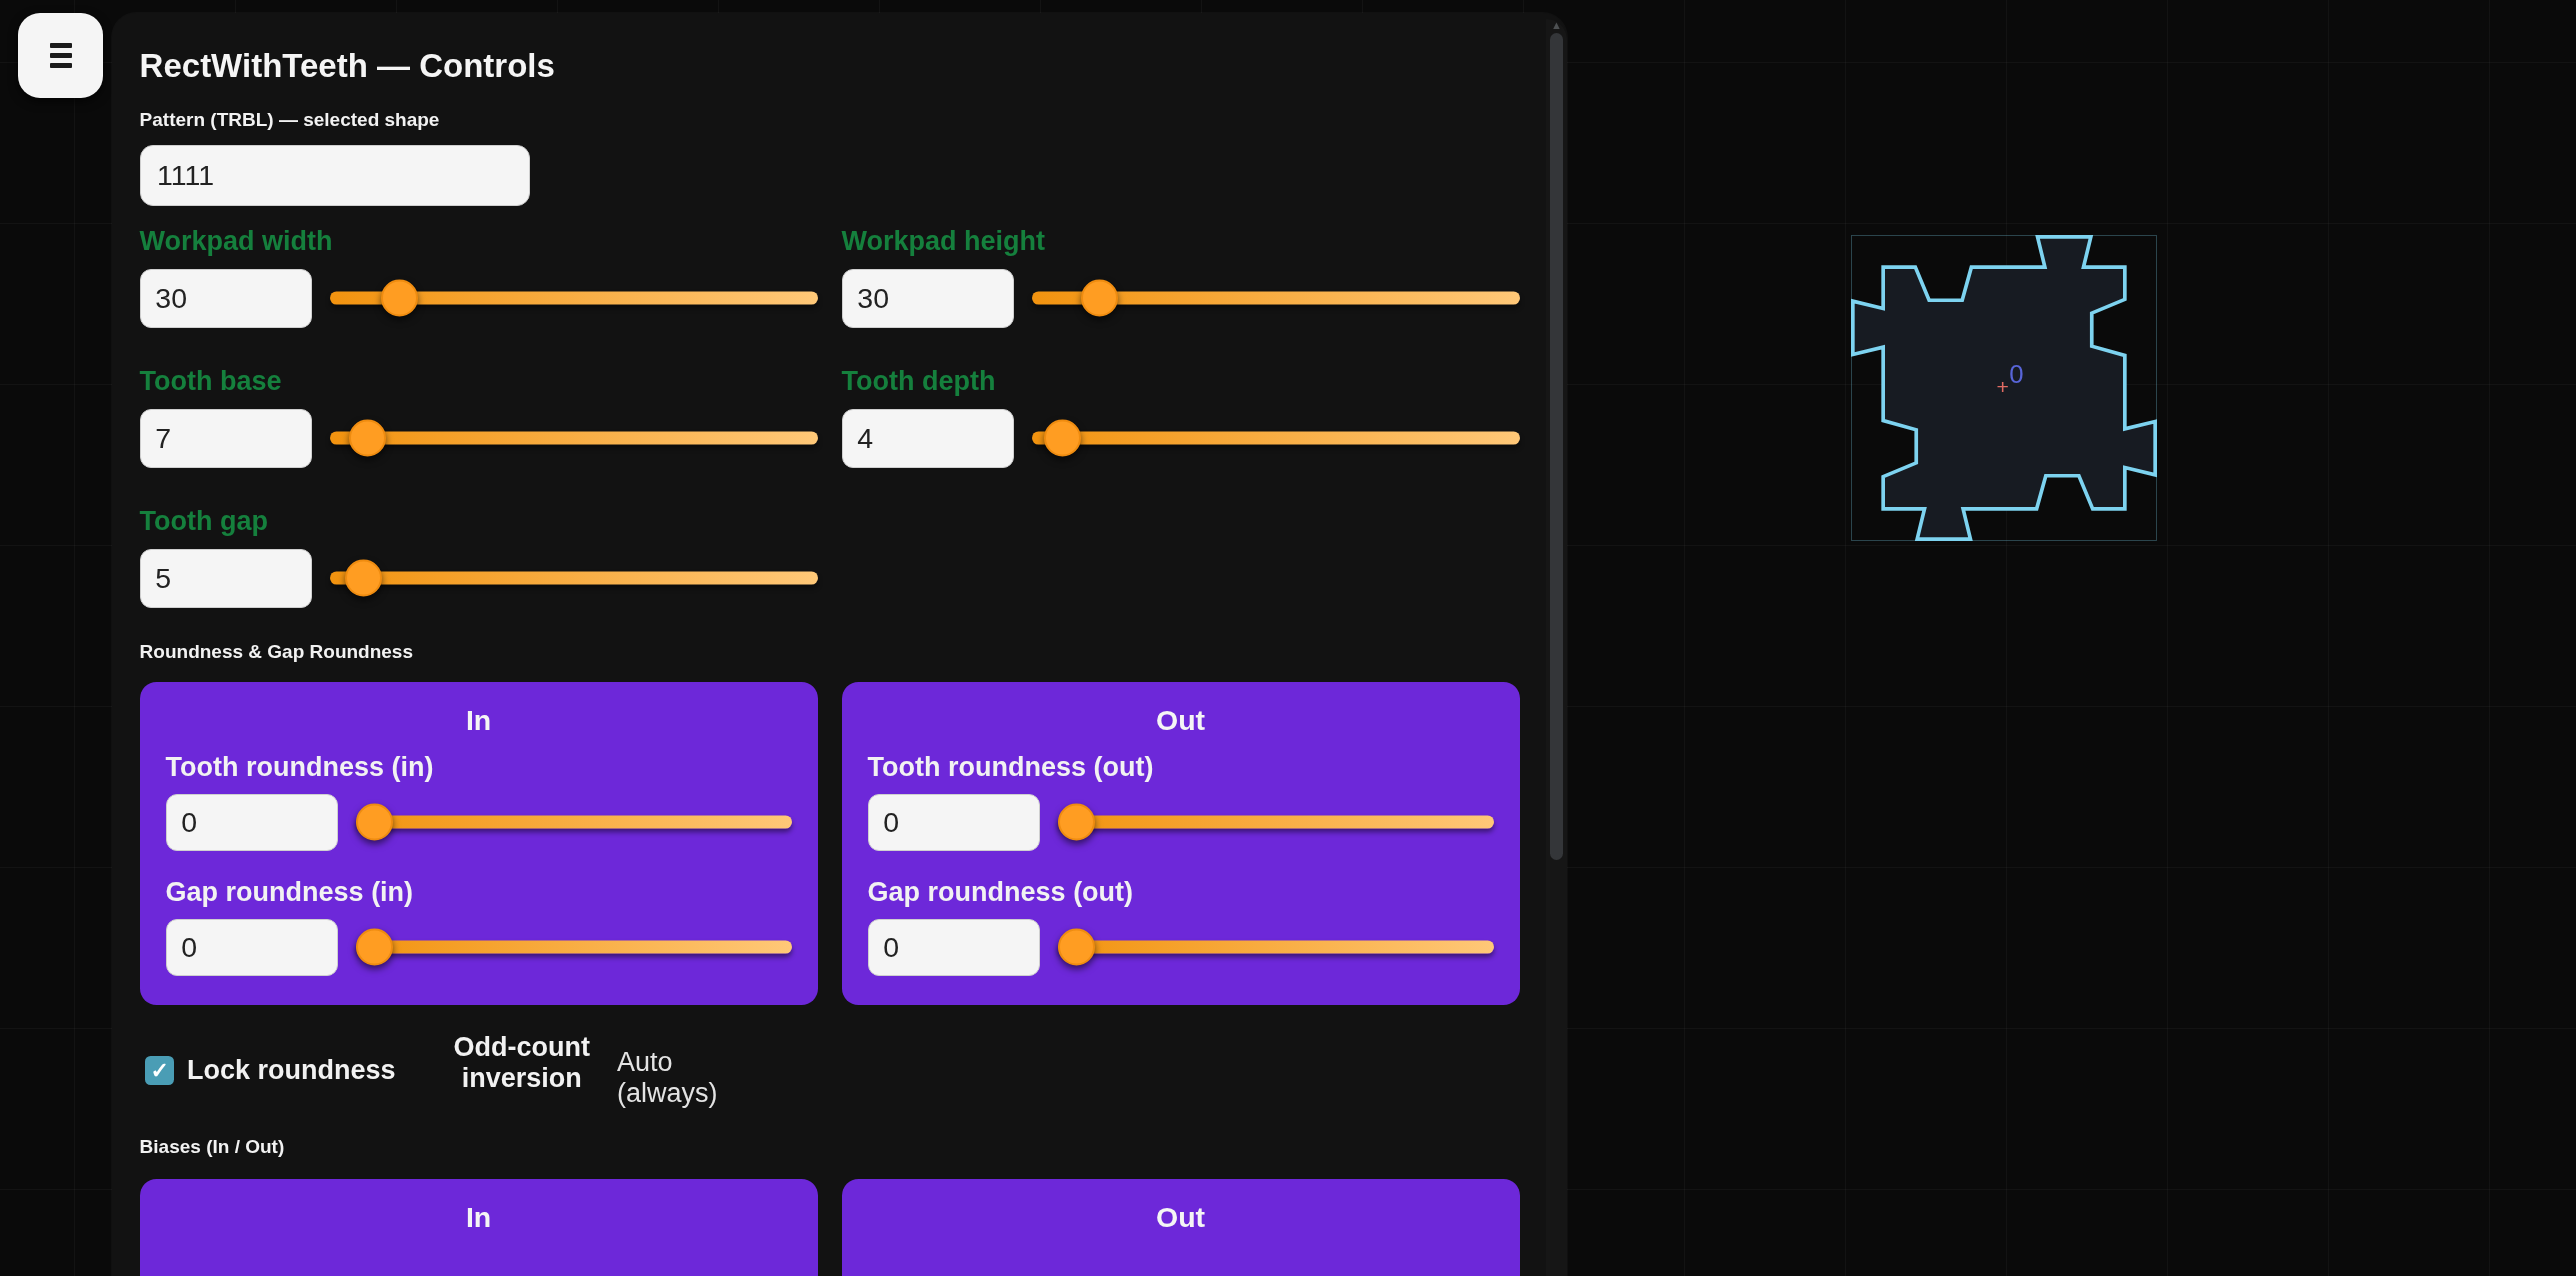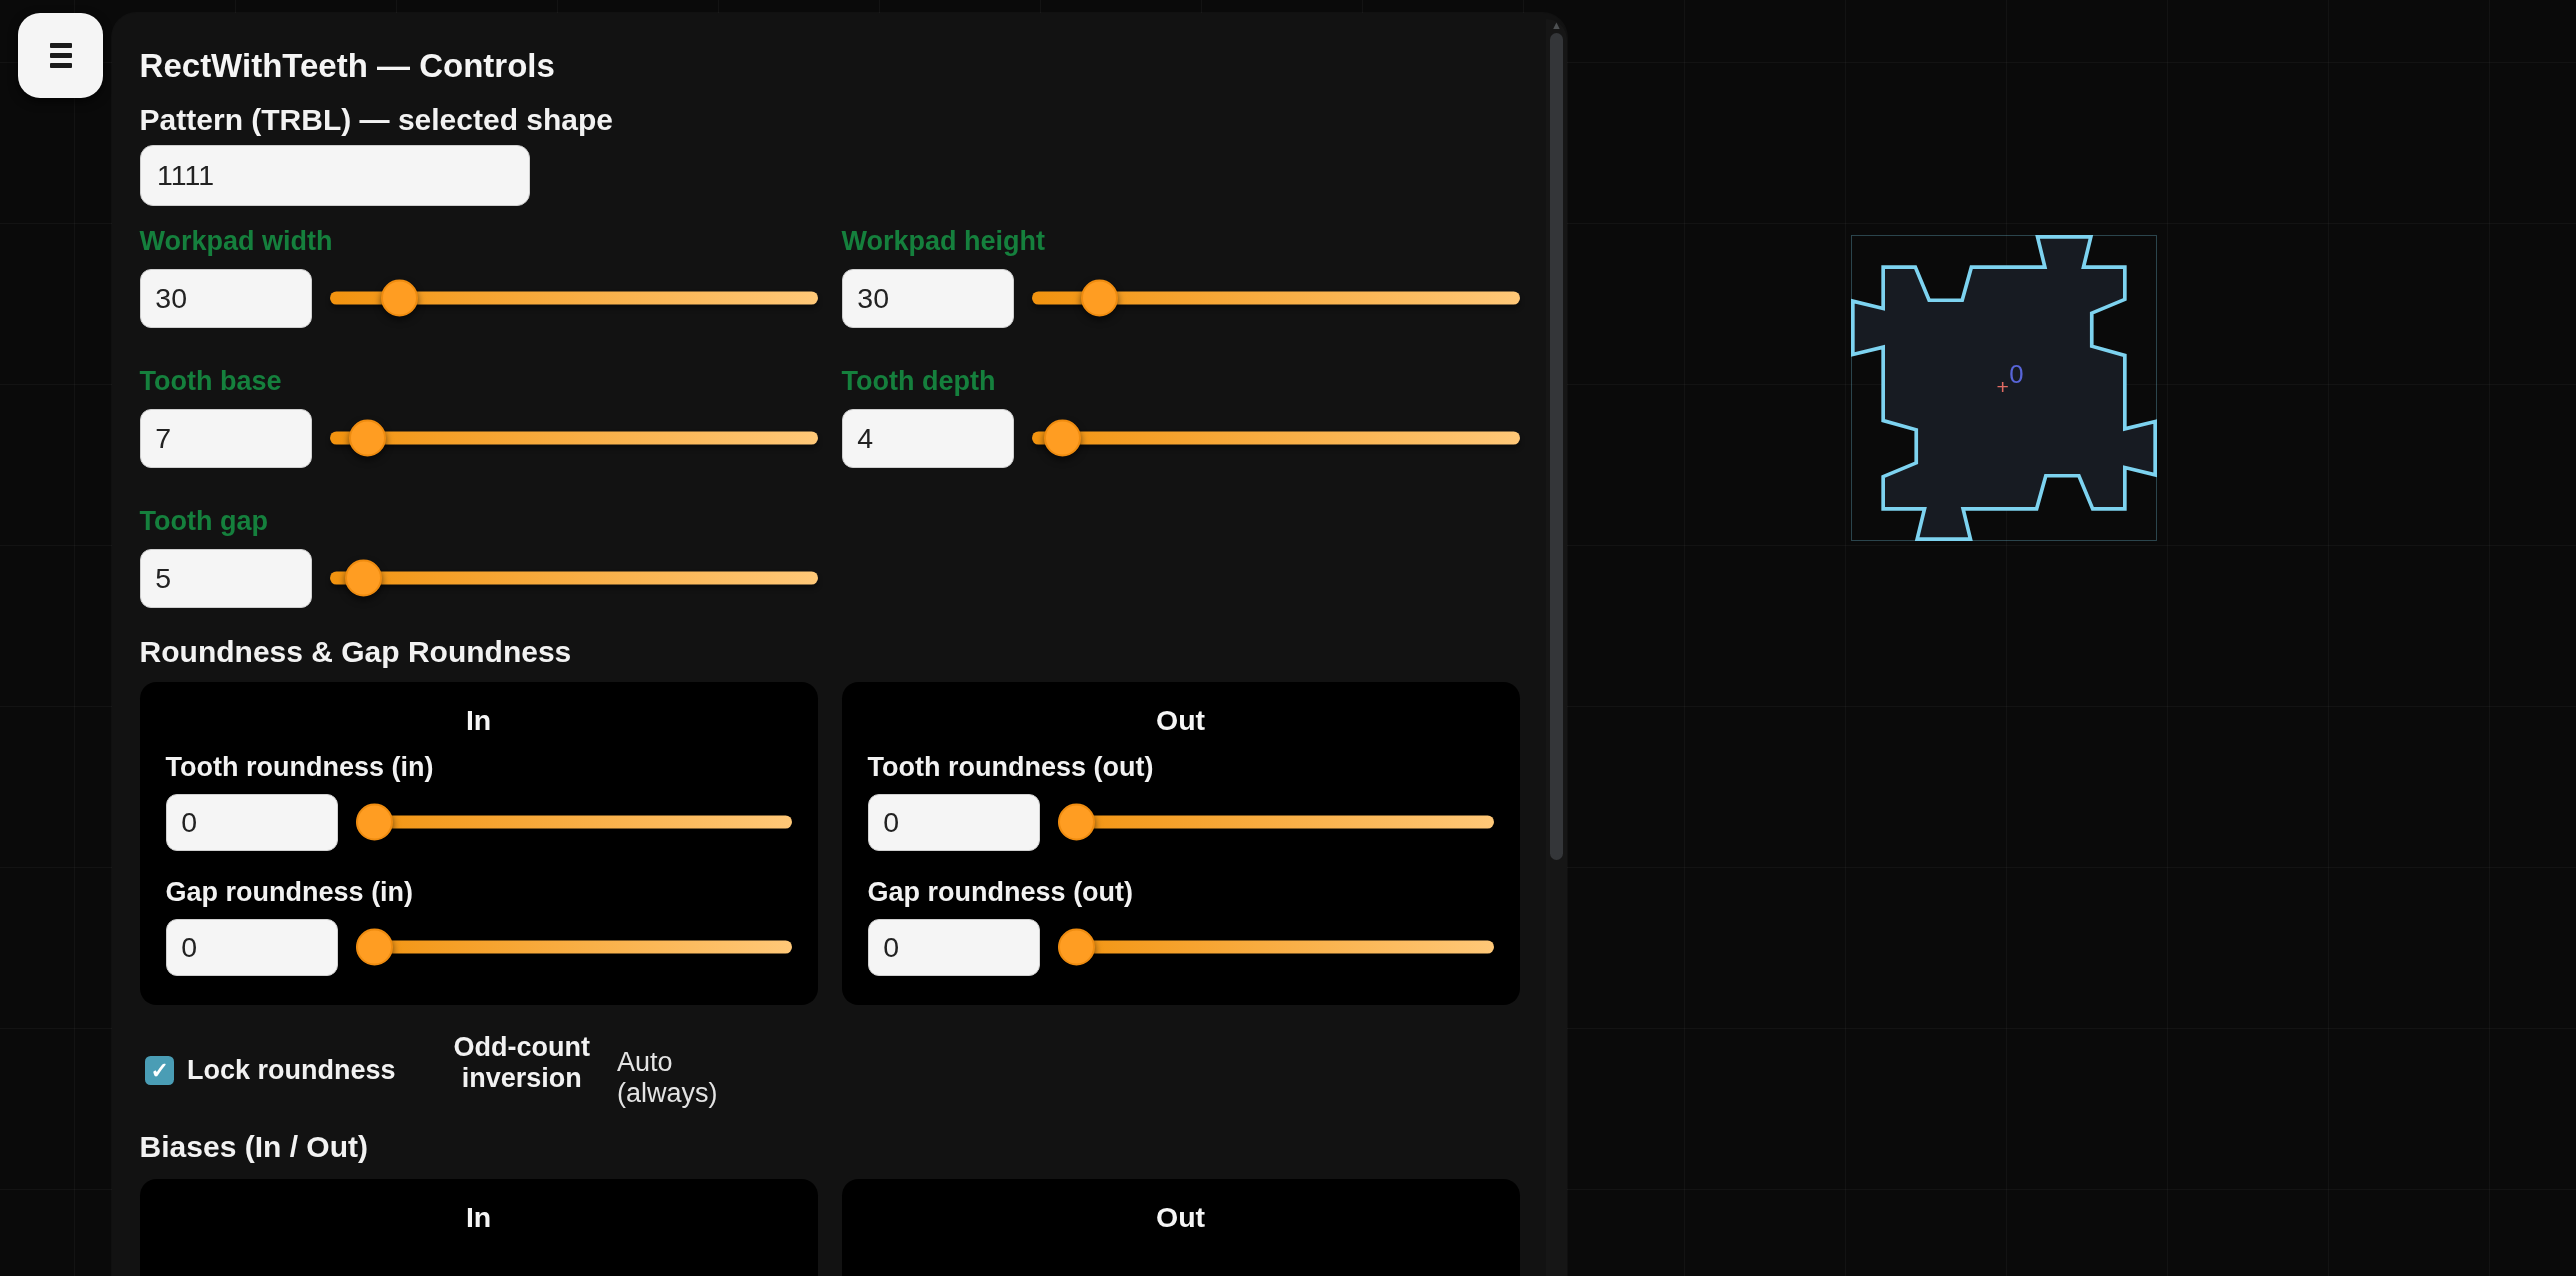--- a/index.html
+++ b/index.html
@@ -24,21 +24,21 @@
   .menu-icon{display:flex;flex-direction:column;gap:5.5px;}
   .menu-icon i{display:block;width:22px;height:4.6px;background:#1b1b1b;border-radius:0.9px;}
   
   .panel{
     position:absolute;left:112px;top:13px;width:1455px;height:1305px;
     background:#121212;border-radius:24px;box-sizing:border-box;
     padding:33px 0 0 27.6px;
     box-shadow:0 0 0 0.9px rgba(255,255,255,.03);
   }
   .panel h1{margin:0;font-size:33px;line-height:40px;font-weight:700;color:#f5f5f5;}
-  .section-label{margin-top:18.4px;font-size:30px;line-height:31px;font-weight:700;color:#f2f2f2;}
+  .section-label{margin-top:18.4px;font-size:19px;line-height:31px;font-weight:700;color:#f2f2f2;}
   .pattern-input{
     margin-top:9.2px;width:390px;height:61px;box-sizing:border-box;
     background:#f5f5f5;border:0.9px solid #cfcfcf;border-radius:13px;
     font-family:"Liberation Sans",sans-serif;font-size:28.5px;color:#222;padding:0 16.5px;outline:none;
   }
   .grid2{display:grid;grid-template-columns:678px 678px;column-gap:24px;row-gap:37px;margin-top:20px;}
   .ctrl .lbl{font-size:27px;line-height:31px;font-weight:700;color:#15803d;}
   .ctrl-row{display:flex;align-items:center;margin-top:11px;height:61px;}
   .num-input{
     width:172px;height:59px;box-sizing:border-box;flex:none;
@@ -55,21 +55,21 @@
   }
   .slider .thumb{
     position:absolute;top:50%;transform:translateY(-50%);
     width:37px;height:37px;box-sizing:border-box;border-radius:50%;
     background:#ff9d22;border:2.8px solid #ef8c10;
     box-shadow:0 3.7px 7.4px rgba(0,0,0,.55);
     left:var(--p,0%);
   }
   
   .card{
-    background:#000000;border-radius:16.5px;box-sizing:border-box;
+    background:#6d28d9;border-radius:16.5px;box-sizing:border-box;
     padding:22px 26px 29px 26px;
   }
   .card .card-title{text-align:center;font-size:28.5px;font-weight:700;color:#f5f5f5;}
   .card .lbl{margin-top:14.7px;font-size:27px;line-height:31px;font-weight:700;}
   .card .ctrl-row{height:57px;}
   .card .num-input{height:57px;}
   
   .opts{display:flex;align-items:center;margin-top:27.6px;width:678px;gap:11px;}
   .check-item{display:flex;align-items:center;gap:13px;cursor:pointer;padding-left:5.5px;min-width:276px;}
   .checkbox{

